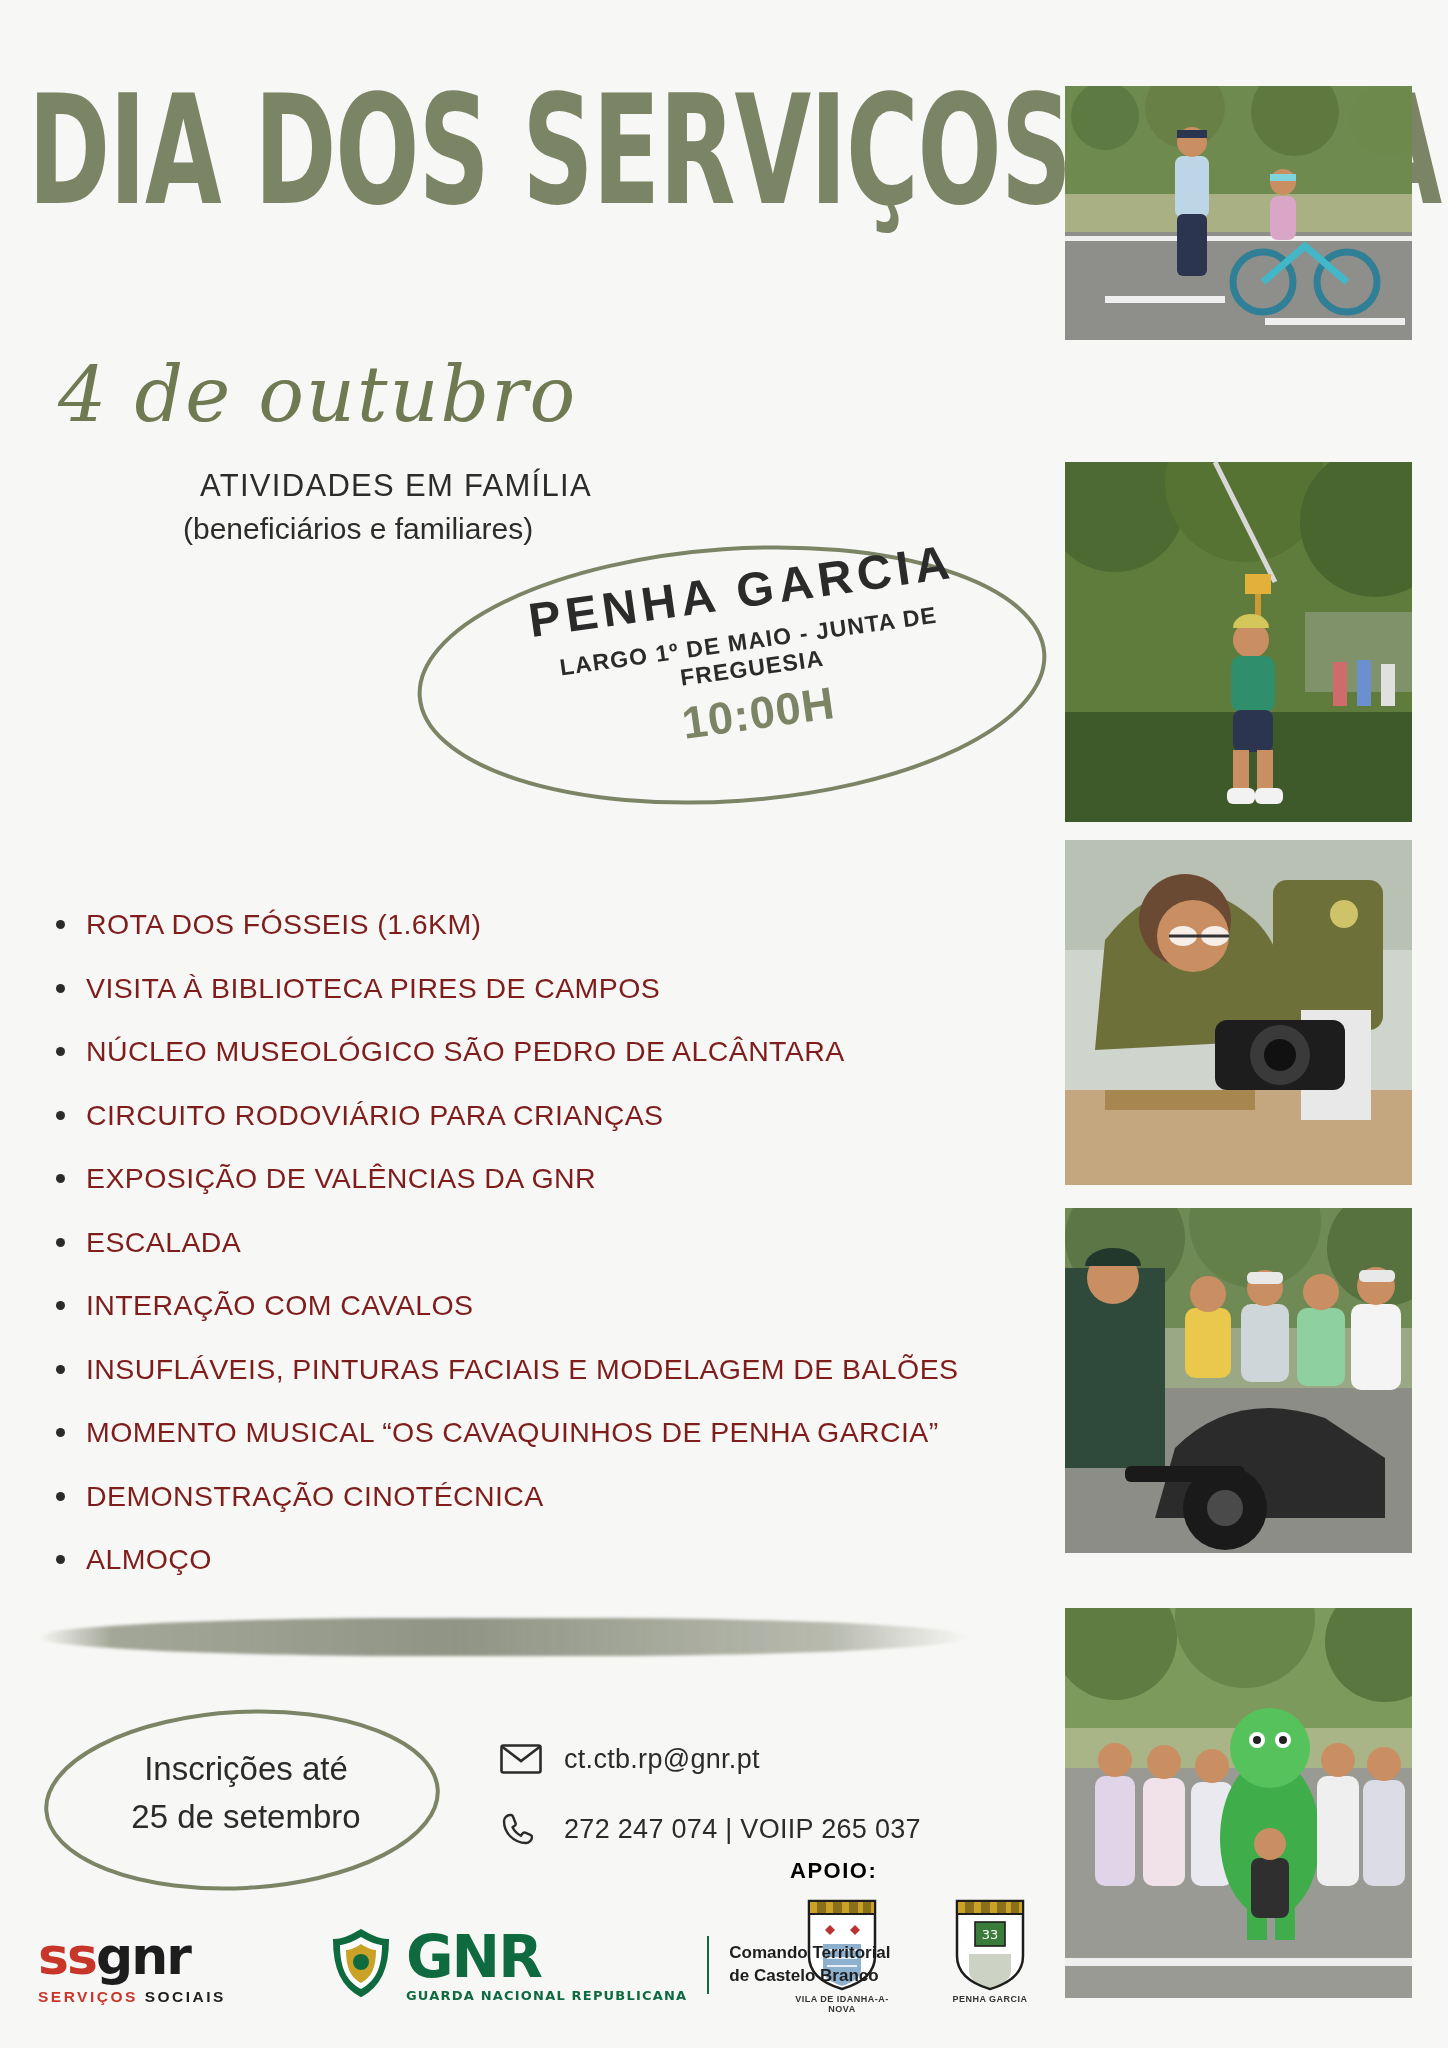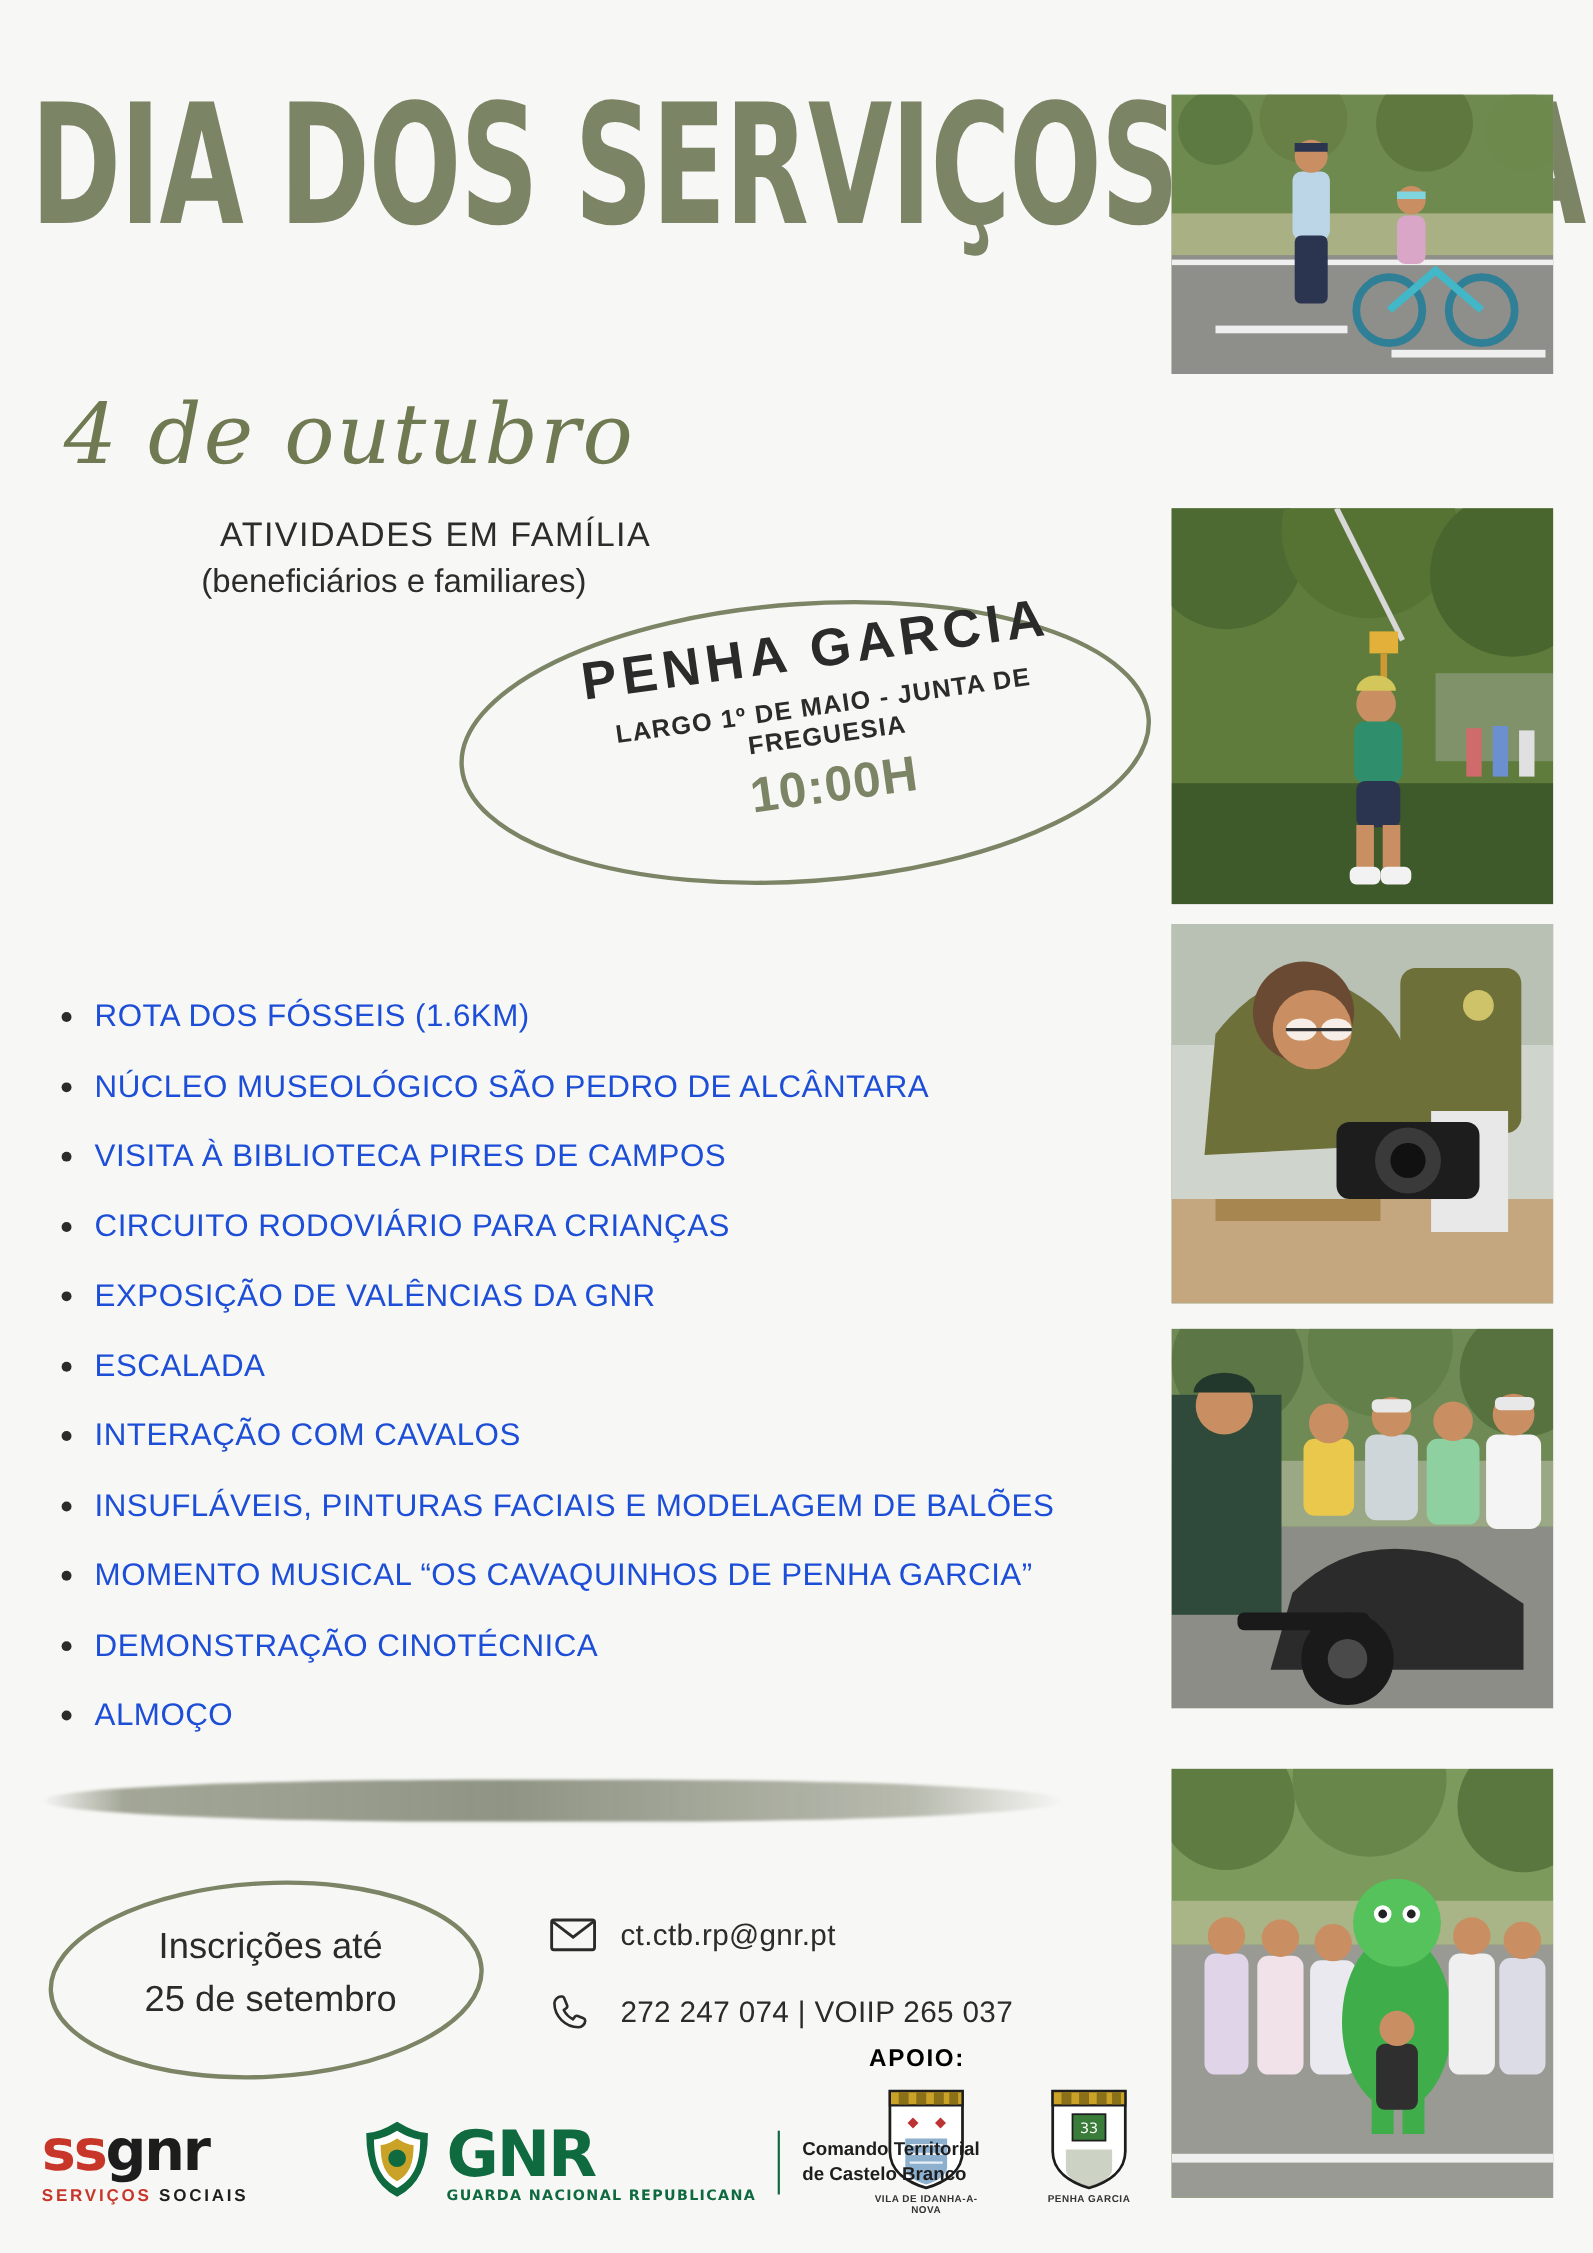--- a/index.html
+++ b/index.html
@@ -113,21 +113,21 @@
     left: 50px;
     top: 908px;
     width: 980px;
   }
   .activities li {
     list-style: none;
     position: relative;
     padding-left: 36px;
     font-size: 28.5px;
     letter-spacing: 0.4px;
-    color: #1d4ed8;
+    color: #7f1d1d;
     margin-bottom: 30.5px;
     font-family: "Liberation Sans", sans-serif;
   }
   .activities li::before {
     content: "";
     position: absolute;
     left: 6px;
     top: 12px;
     width: 9px;
     height: 9px;
@@ -311,22 +311,22 @@
     </svg>
   </div>
   <div class="loc-block">
     <div class="loc-name">PENHA  GARCIA</div>
     <div class="loc-addr">LARGO 1º DE MAIO - JUNTA DE FREGUESIA</div>
     <div class="loc-time">10:00H</div>
   </div>
 
   <ul class="activities">
     <li>ROTA DOS FÓSSEIS (1.6KM)</li>
+    <li>VISITA À BIBLIOTECA PIRES DE CAMPOS</li>
     <li>NÚCLEO MUSEOLÓGICO SÃO PEDRO DE ALCÂNTARA</li>
-    <li>VISITA À BIBLIOTECA PIRES DE CAMPOS</li>
     <li>CIRCUITO RODOVIÁRIO PARA CRIANÇAS</li>
     <li>EXPOSIÇÃO DE VALÊNCIAS DA GNR</li>
     <li>ESCALADA</li>
     <li>INTERAÇÃO COM CAVALOS</li>
     <li>INSUFLÁVEIS, PINTURAS FACIAIS E MODELAGEM DE BALÕES</li>
     <li>MOMENTO MUSICAL “OS CAVAQUINHOS DE PENHA GARCIA”</li>
     <li>DEMONSTRAÇÃO CINOTÉCNICA</li>
     <li>ALMOÇO</li>
   </ul>
 

